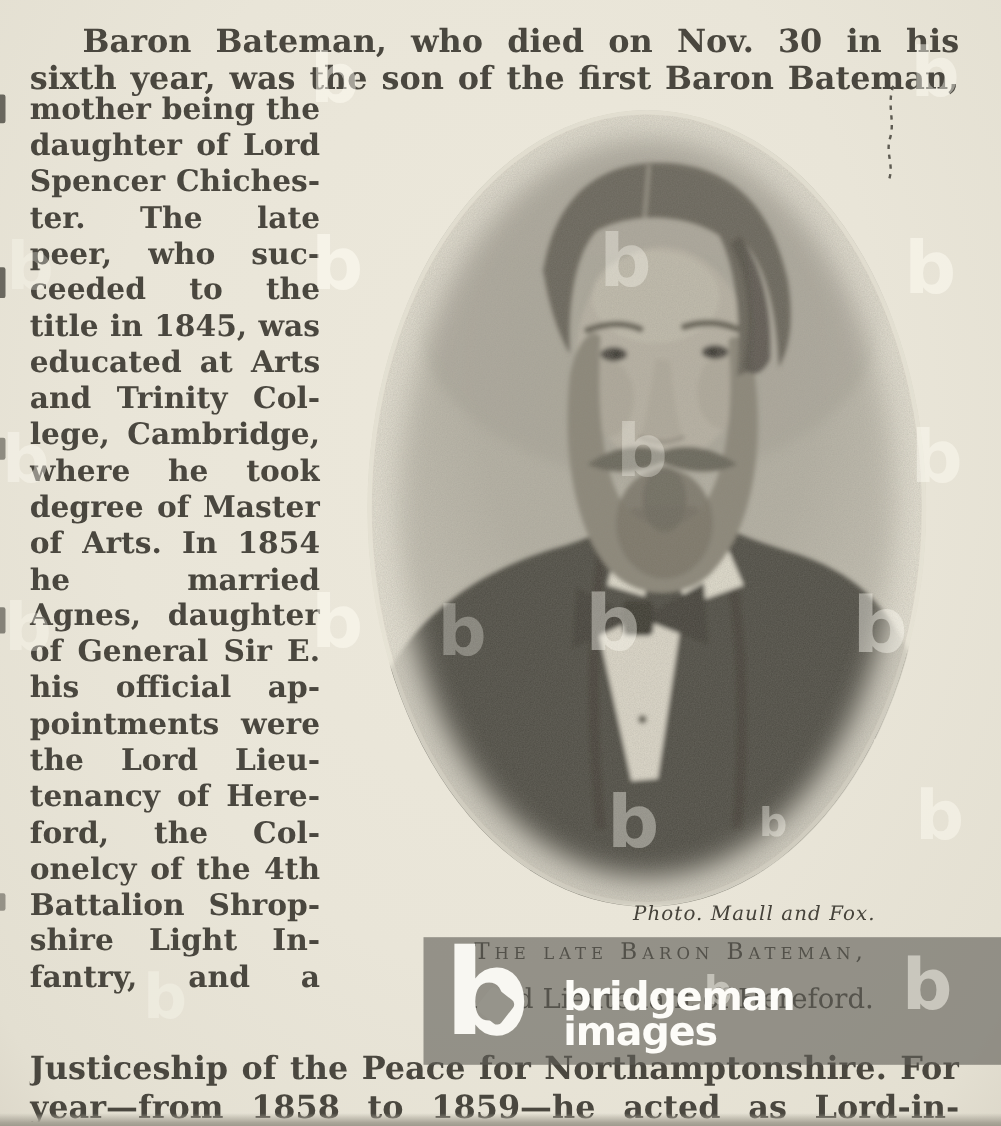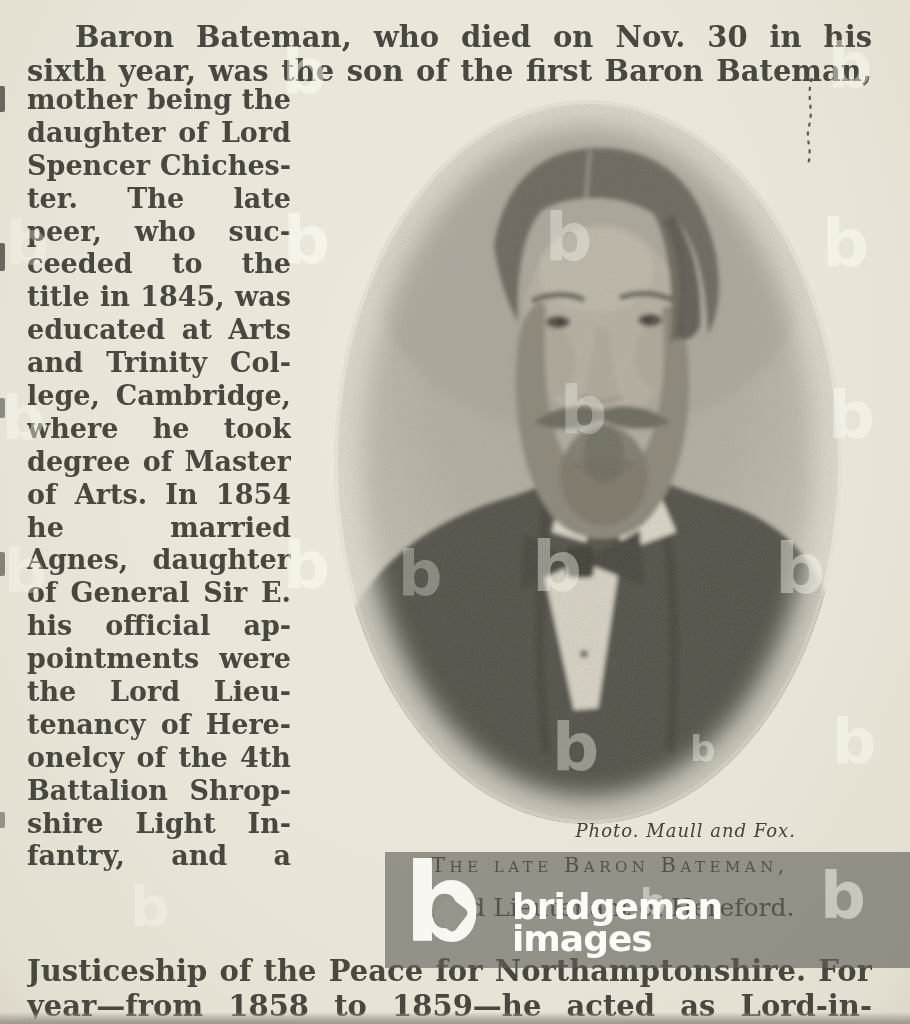--- a/index.html
+++ b/index.html
@@ -137,20 +137,21 @@
       <div class="tline">where he took his</div>
       <div class="tline">degree of Master</div>
       <div class="tline">of Arts.  In 1854</div>
       <div class="tline">he married</div>
       <div class="tline">Agnes, daughter</div>
       <div class="tline">of General Sir E.</div>
       <div class="tline">his official ap-</div>
       <div class="tline">pointments were</div>
       <div class="tline">the Lord Lieu-</div>
       <div class="tline">tenancy of Here-</div>
+      <div class="tline">ford, the Col-</div>
       <div class="tline">onelcy of the 4th</div>
       <div class="tline">Battalion Shrop-</div>
       <div class="tline">shire Light In-</div>
       <div class="tline">fantry, and a</div>
     </div>
   <div class="closing">
       <div class="tline">Justiceship of the Peace for Northamptonshire.  For one</div>
       <div class="tline">year—from 1858 to 1859—he acted as Lord-in-Waiting to</div>
     </div>
 

